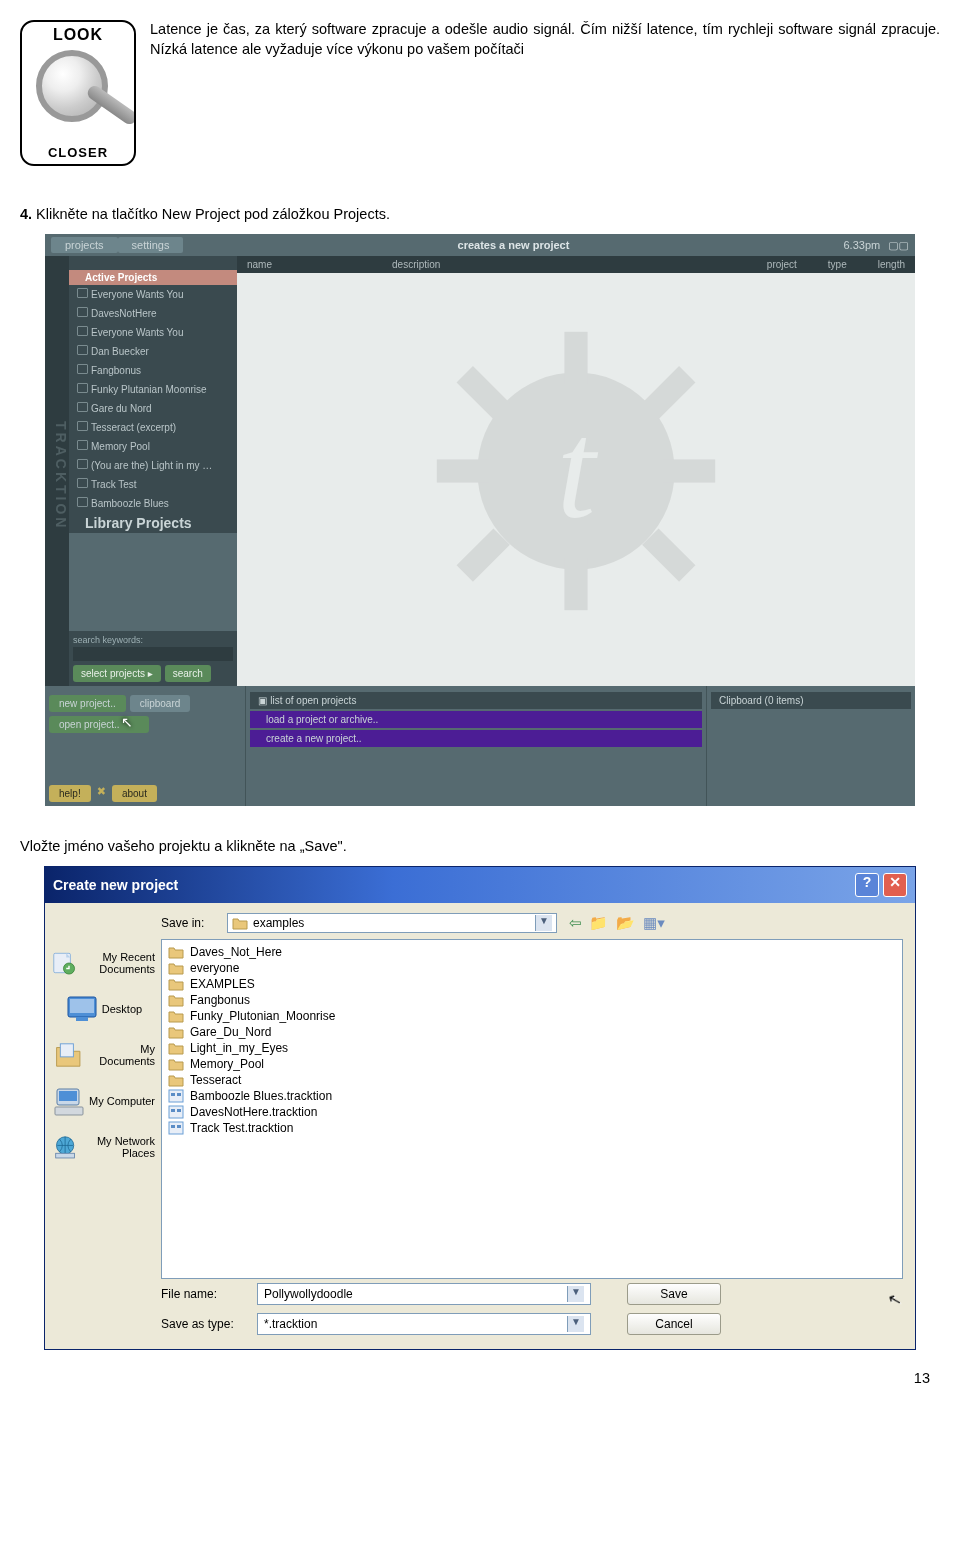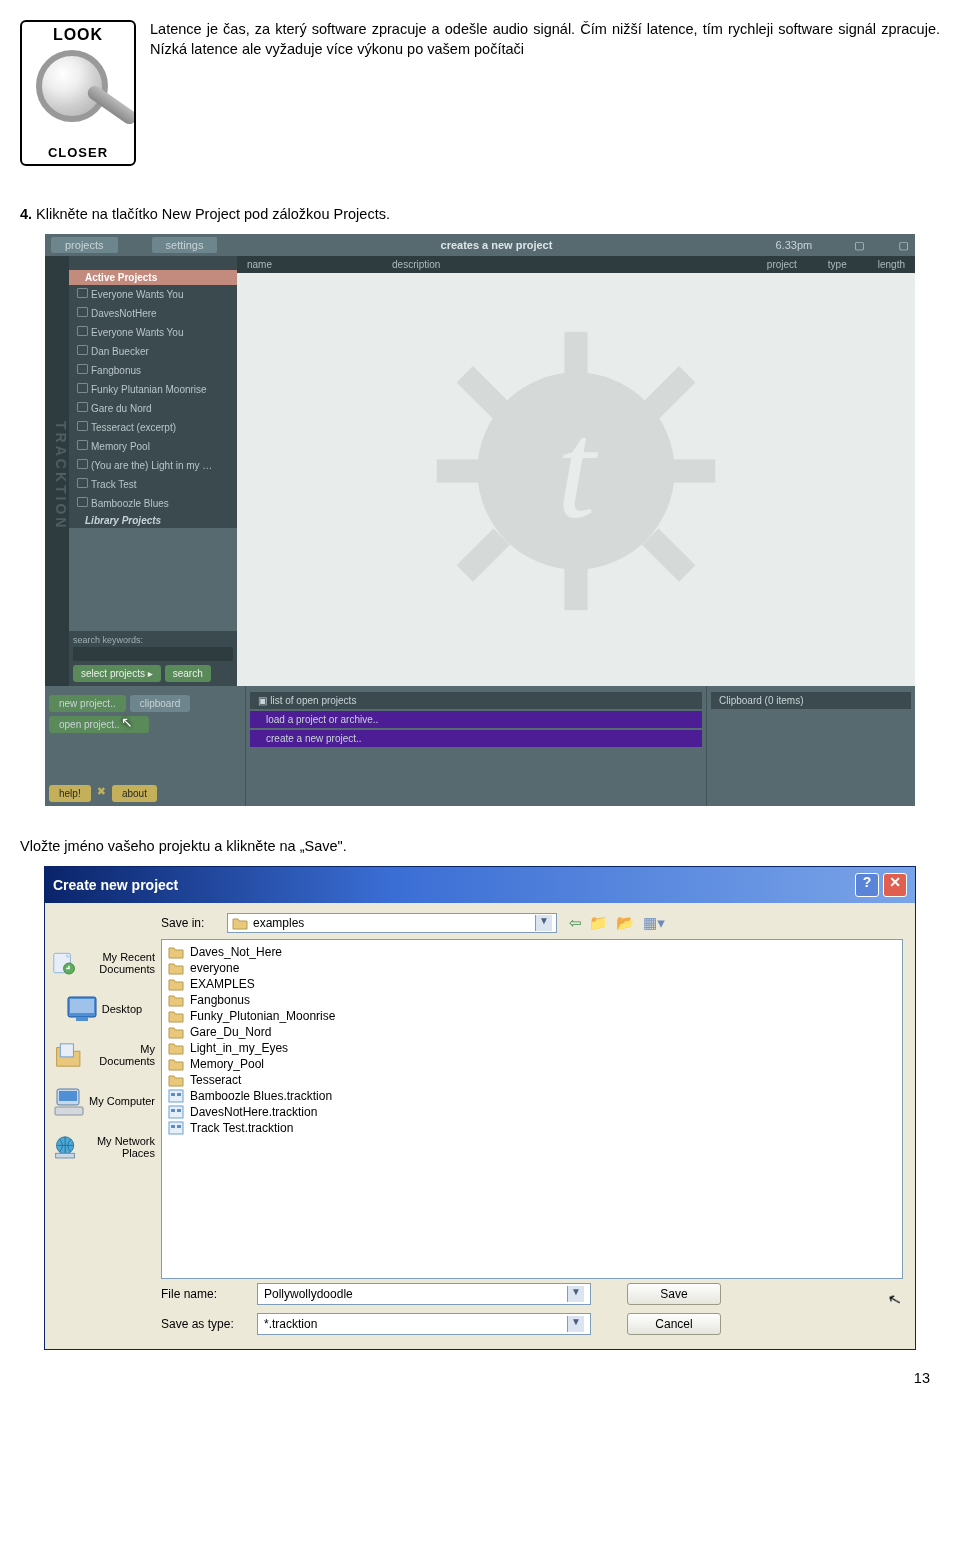--- a/index.html
+++ b/index.html
@@ -11,21 +11,21 @@
   }
   .intro-row {
     display: flex;
     gap: 14px;
     margin-bottom: 40px;
   }
   .look-closer {
     width: 112px;
     height: 138px;
     border: 2px solid #000;
-    border-radius: 6px;
+    border-radius: 14px;
     flex-shrink: 0;
     display: flex;
     flex-direction: column;
     align-items: center;
     padding-top: 4px;
     background: #fff;
     position: relative;
     overflow: hidden;
   }
   .look-closer .top {
@@ -85,21 +85,21 @@
     font-size: 11px;
     margin: 0 auto;
     position: relative;
   }
   .tk-top {
     display: flex;
     align-items: center;
     height: 22px;
     background: #566a70;
     padding: 0 6px;
-    gap: 34px;
+    gap: 0;
   }
   .tk-top .tab {
     background: #6d858c;
     padding: 2px 14px;
     border-radius: 2px;
   }
   .tk-top .center {
     flex: 1;
     text-align: center;
     font-weight: bold;
@@ -154,22 +154,21 @@
     background: #c38a7e;
     color: #fff;
     font-weight: bold;
     padding: 2px 6px 2px 16px;
     font-size: 10px;
     margin-top: 14px;
   }
   .tk-proj-header2 {
     font-weight: bold;
     padding: 2px 6px 2px 16px;
-    font-size: 10px;
-    font-style: italic;
+    font-size: 14px;
   }
   .tk-projects .spacer {
     flex: 1;
     background: #566a70;
   }
   .tk-search {
     background: #3a4a4f;
     padding: 4px;
   }
   .tk-search-row {

